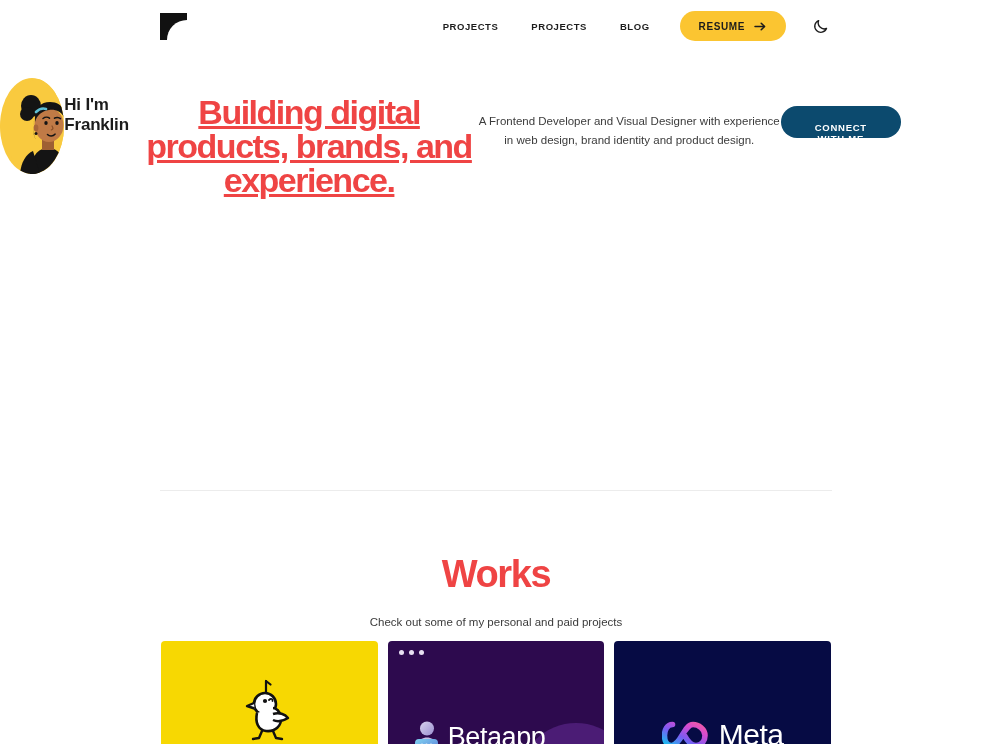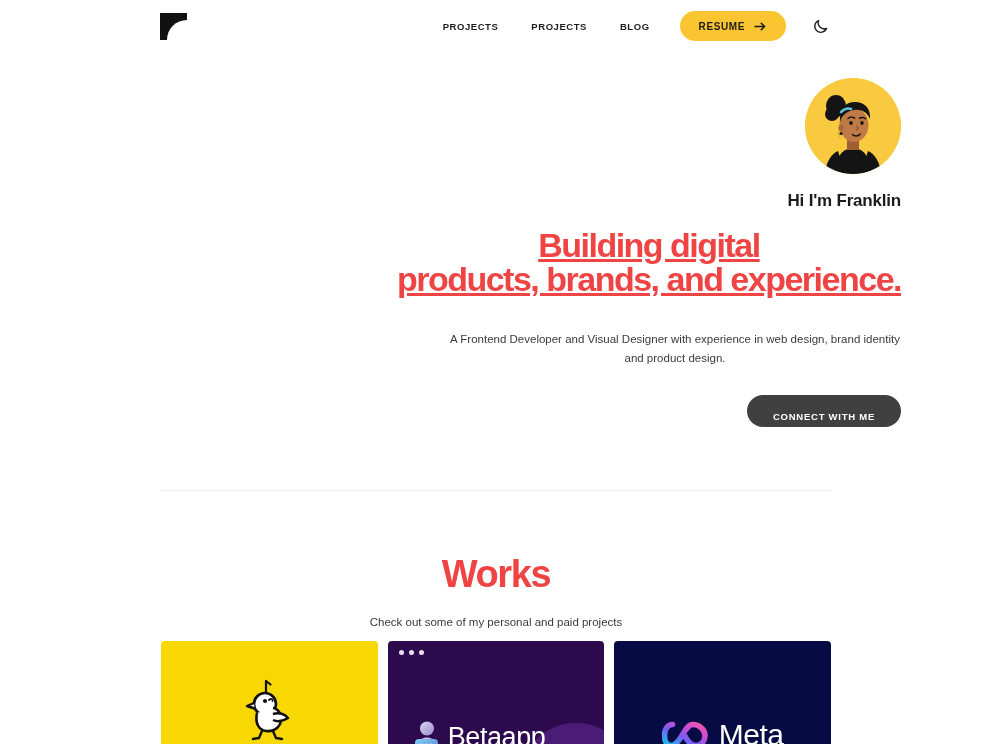--- a/index.html
+++ b/index.html
@@ -106,22 +106,22 @@
     border: none;
     cursor: pointer;
   }
 
   
   .hero {
     position: absolute;
     top: 78px; left: 0;
     width: 901px;
     display: flex;
-    flex-direction: column;
-    align-items: flex-end;
+    flex-direction: row;
+    align-items: flex-start;
   }
 
   .avatar {
     width: 96px;
     height: 96px;
     border-radius: 50%;
     overflow: hidden;
     background: #F9CA3F;
     position: relative;
   }
@@ -150,21 +150,21 @@
     margin-top: 34px;
     width: 452px;
     text-align: center;
     font-size: 11.5px;
     line-height: 1.62;
     color: #3b3b3b;
   }
 
   .cta-btn {
     margin-top: 28px;
-    background: #404040;
+    background: #0c4a6e;
     color: #ffffff;
     border: none;
     border-radius: 999px;
     height: 32px;
     padding: 16px 26px;
     font-family: inherit;
     font-size: 9.5px;
     font-weight: 600;
     letter-spacing: 0.75px;
     cursor: pointer;

